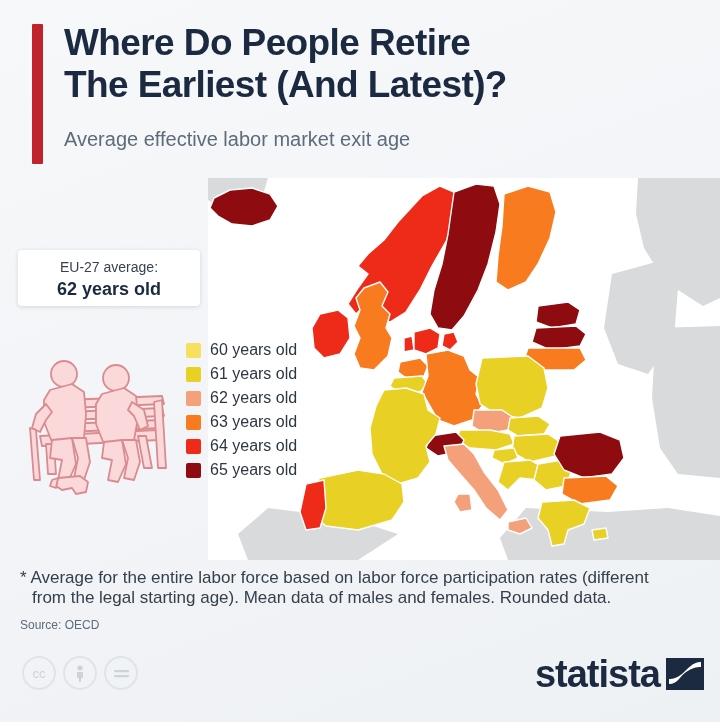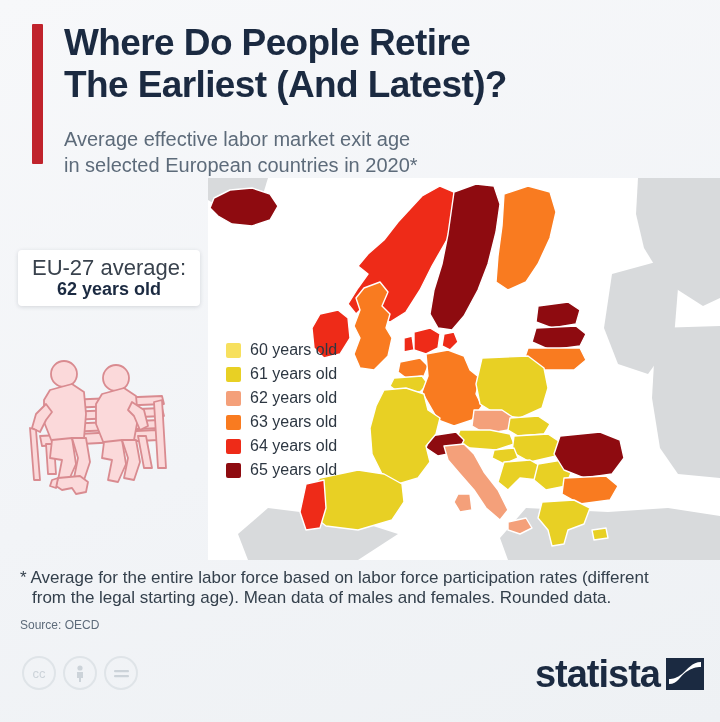--- a/index.html
+++ b/index.html
@@ -41,26 +41,26 @@
   }
   .map-wrap svg{display:block;}
 
   
   .eu-callout{
     position:absolute;left:18px;top:250px;width:182px;height:56px;
     background:#ffffff;border-radius:4px;
     box-shadow:0 1px 4px rgba(40,50,60,0.16);
     display:flex;flex-direction:column;align-items:center;justify-content:center;
   }
-  .eu-label{color:#39424d;font-size:22px;line-height:21px;}
+  .eu-label{color:#39424d;font-size:14px;line-height:21px;}
   .eu-value{color:#1b2a41;font-size:18px;line-height:22px;font-weight:bold;}
 
   
   .legend{position:absolute;left:186px;top:338px;}
-  .legend-row{display:flex;align-items:center;height:24px;margin-left:40px;}
+  .legend-row{display:flex;align-items:center;height:24px;}
   .swatch{
     width:15px;height:15px;margin-right:9px;border-radius:2px;flex:none;
   }
   .legend-text{color:#2d3742;font-size:16px;line-height:18px;white-space:nowrap;}
 
   
   .illus{position:absolute;left:6px;top:352px;width:172px;height:150px;}
 
   
   .foot{position:absolute;left:20px;top:568px;width:690px;}
@@ -96,21 +96,20 @@
 <div class="infographic">
 
   <div class="header">
     <div class="accent-bar"></div>
     <div class="title">
       <span>Where Do People Retire</span>
       <span class="l2">The Earliest (And Latest)?</span>
     </div>
     <div class="subtitle">
       <span>Average effective labor market exit age</span>
-      <span class="l2">in selected European countries in 2020*</span>
     </div>
   </div>
 
   <div class="map-wrap">
     <svg width="512" height="382" viewBox="0 0 512 382" xmlns="http://www.w3.org/2000/svg">
       <rect x="0" y="0" width="512" height="382" fill="#ffffff"></rect>
 
       <g fill="#d8dadc">
         <path d="M430 0 L512 0 L512 120 L495 128 L470 112 L452 96 L436 70 L428 36 Z"></path>
         <path d="M448 150 L512 148 L512 300 L470 296 L452 270 L444 220 Z"></path>

